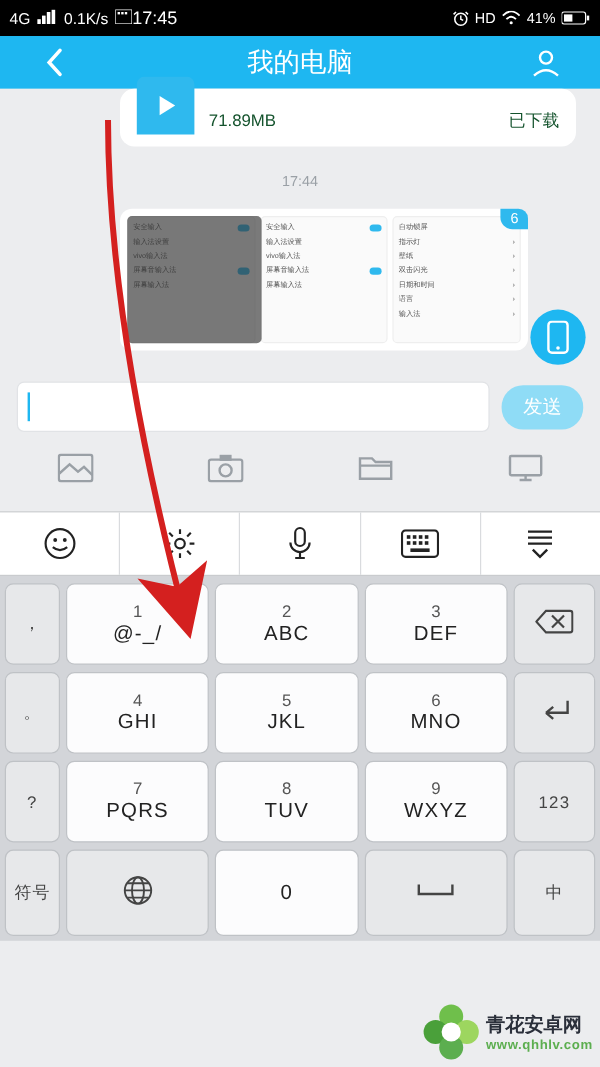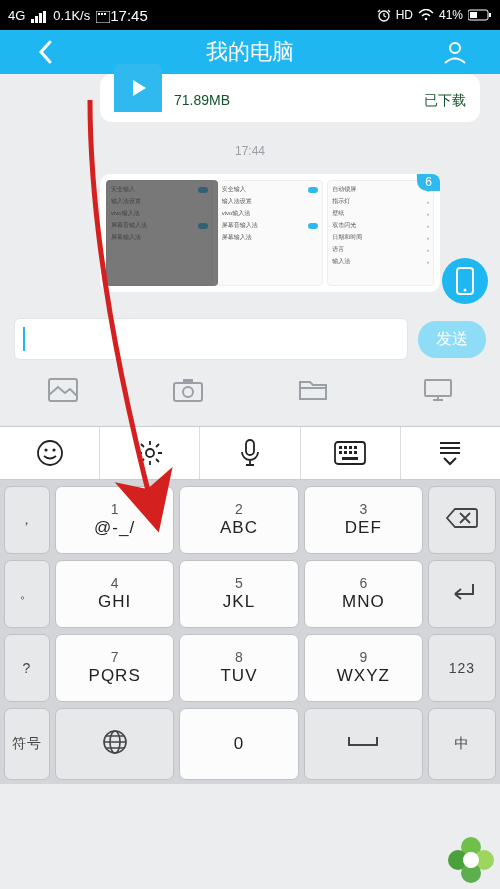--- a/index.html
+++ b/index.html
@@ -1,20 +1,20 @@
 <!DOCTYPE html>
 <html><head>
 <meta charset="utf-8">
 <style>
   * { box-sizing: border-box; margin: 0; padding: 0; font-family: -apple-system, "Helvetica Neue", Arial, sans-serif; }
   html, body { width: 500px; height: 889px; overflow: hidden; background: #ecedef; position: relative; }
 
   
   .status-bar { height: 30px; background: #000; color: #fff; display: flex; align-items: center; padding: 0 8px; font-size: 13px; }
-  .status-left { display: flex; align-items: flex-end; gap: 6px; }
+  .status-left { display: flex; align-items: flex-start; gap: 6px; }
   .status-center { flex: 1; font-size: 15px; }
   .status-right { display: flex; align-items: center; gap: 5px; }
   .sb-icon { display: inline-flex; }
 
   
   .chat-header { height: 44px; background: #1eb7f1; color: #fff; display: flex; align-items: center; justify-content: space-between; padding: 0 30px; gap: 32px; }
   .chat-header .title { font-size: 22px; font-weight: 400; }
   .hdr-btn { width: 30px; height: 30px; display: flex; align-items: center; justify-content: center; }
 
   
@@ -426,13 +426,17 @@
 </svg>
 
 <div class="wm">
   <div class="wm-logo">
     <div class="petal" style="background:#6fbf4b;top:0;left:13px;"></div>
     <div class="petal" style="background:#4aa03a;top:13px;left:0;"></div>
     <div class="petal" style="background:#9dd65f;top:13px;right:0;"></div>
     <div class="petal" style="background:#5cae4f;bottom:0;left:13px;"></div>
     <div style="position:absolute;top:15px;left:15px;width:16px;height:16px;border-radius:50%;background:#fff;"></div>
   </div>
+  <div class="wm-txt">
+    <span class="t1">青花安卓网</span>
+    <span class="t2">www.qhhlv.com</span>
+  </div>
 </div>
 
 </body></html>

